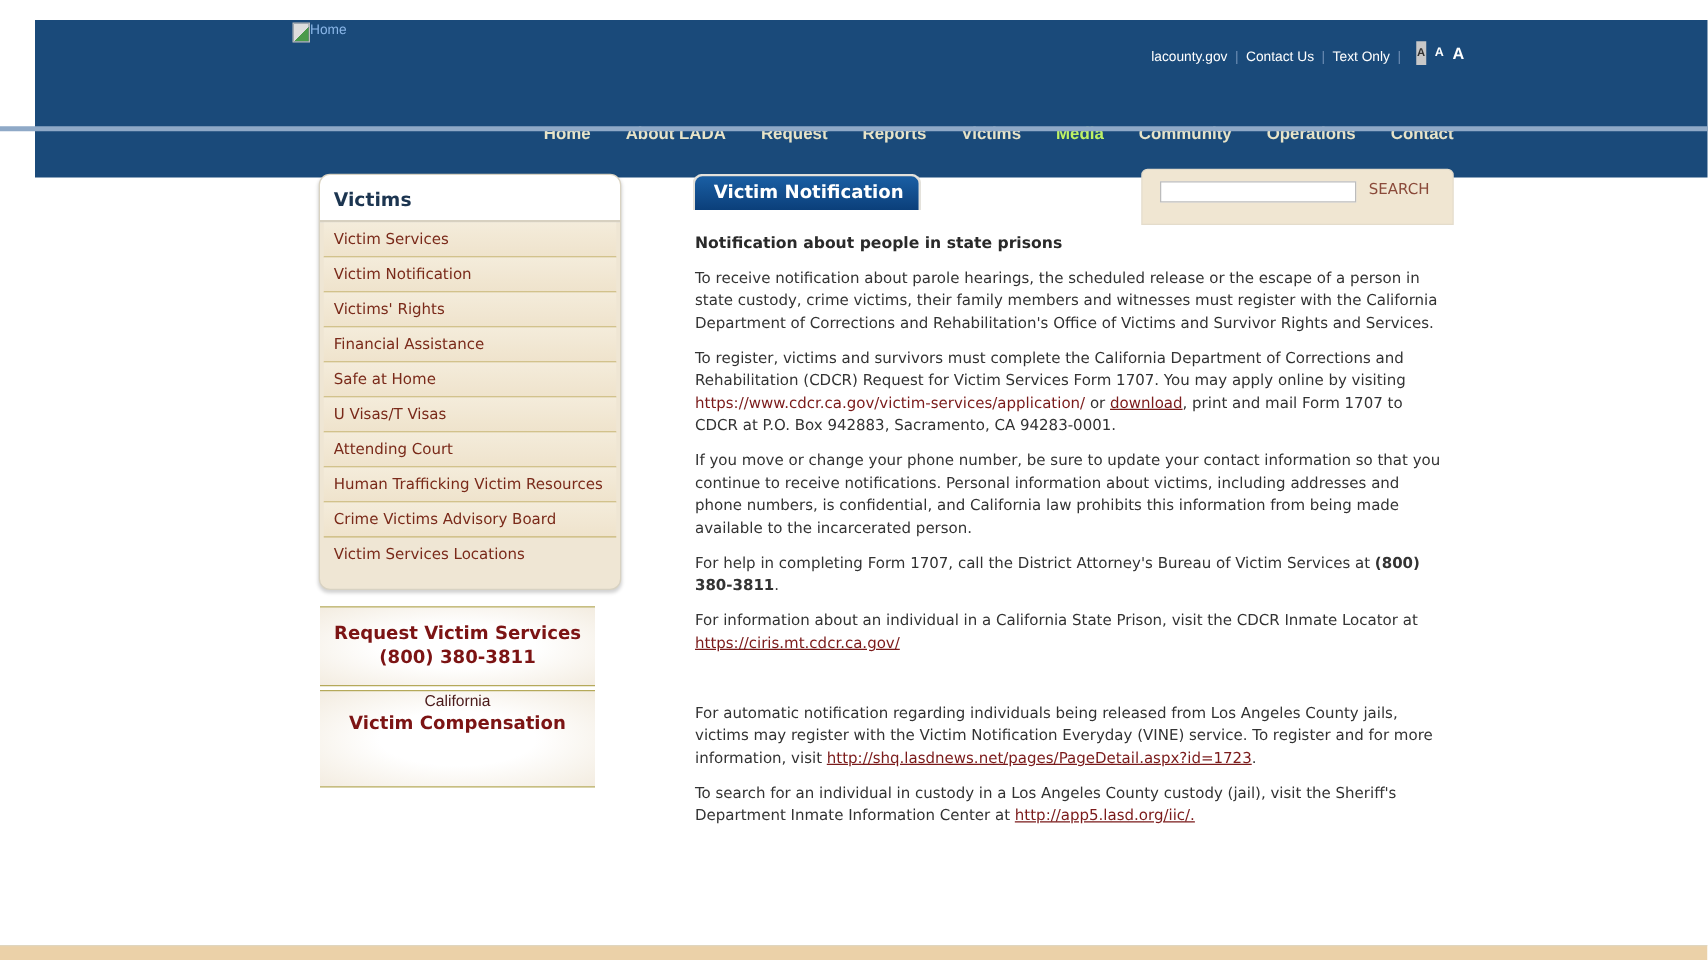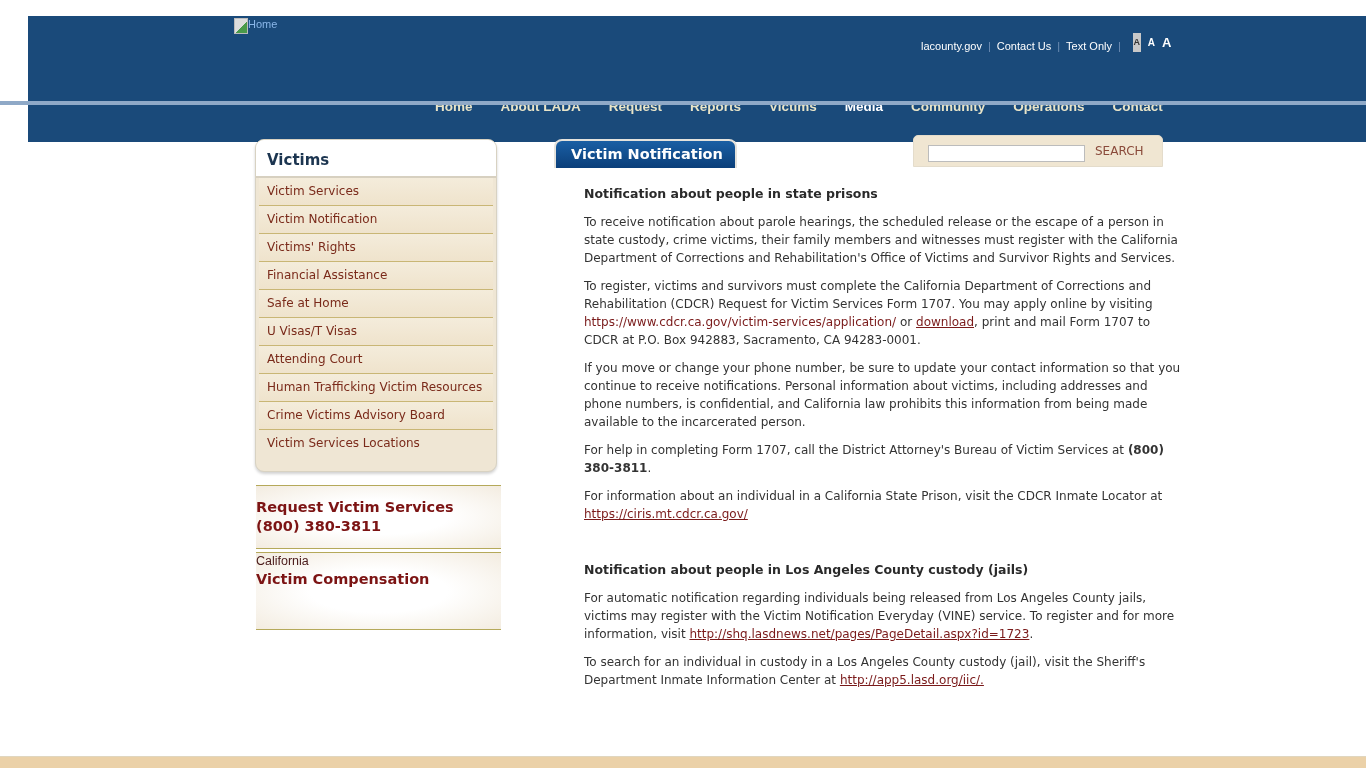--- a/index.html
+++ b/index.html
@@ -39,21 +39,21 @@
   .fs.large { font-size: 13px; }
 
   .mainnav {
     position: absolute; top: 83px; left: 393px;
     display: flex; font-family: "Liberation Sans", sans-serif;
     font-size: 13.5px; font-weight: bold;
   }
   .mainnav a {
     color: #e8e4c8; text-decoration: none; padding: 0 14px;
   }
-  .mainnav a.active { color: #ffffff; }
+  .mainnav a.active { color: #bef264; }
 
   
   .sidebar-box {
     position: absolute; left: 255px; top: 139px; width: 242px; height: 333px;
     border: 1px solid #d8d2c2; border-radius: 9px;
     background: #efe6d4;
     box-shadow: 0 2px 3px rgba(0,0,0,0.18);
     overflow: hidden;
   }
   .sidebar-title {
@@ -65,54 +65,54 @@
   .sidebar-list li {
     height: 28px; border-bottom: 1px solid #c9b675;
     background: linear-gradient(#f4ecdb, #efe3cc);
   }
   .sidebar-list li:last-child { border-bottom: none; background: transparent; }
   .sidebar-list a {
     display: block; padding: 6px 0 0 8px; font-size: 12px; color: #7a2a1a; text-decoration: none;
   }
 
   .promo {
-    position: absolute; left: 256px; width: 245px;
+    position: absolute; left: 256px; width: 220px;
     border-top: 1px solid #b5a95a; border-bottom: 1px solid #b5a95a;
     background: radial-gradient(ellipse at center, #ffffff 40%, #f3ece0 100%);
-    color: #7c1414;
+    text-align: center; color: #7c1414;
   }
   .promo1 { top: 485px; height: 64px; padding-top: 12px; font-weight: bold; font-size: 14.5px; line-height: 19px; }
   .promo2 { top: 552px; height: 78px; }
   .promo2 .small { font-size: 12.5px; color: #4a1a1a; font-weight: normal; display: block; line-height: 17px; font-family: "Liberation Sans", sans-serif; }
   .promo2 .big { font-size: 14.5px; font-weight: bold; line-height: 19px; display: block; }
 
   
   .page-tab {
     position: absolute; left: 554px; top: 139px; width: 183px; height: 29px;
     background: linear-gradient(#1a5fa4, #0b3f7a);
     border-radius: 8px 8px 0 0;
     border: 2px solid #e4e2dc; border-bottom: none;
     color: #ffffff; font-weight: bold; font-size: 14.5px;
     padding: 5px 0 0 15px;
   }
   .search-box {
-    position: absolute; left: 913px; top: 135px; width: 250px; height: 32px;
+    position: absolute; left: 913px; top: 135px; width: 250px; height: 45px;
     background: #f0e6d2; border: 1px solid #e4dccb; border-radius: 5px 5px 0 0;
   }
   .search-input {
     position: absolute; left: 14px; top: 9px; width: 157px; height: 17px;
     border: 1px solid #bcbcbc; background: #fff; font-size: 11px;
   }
   .search-btn {
     position: absolute; left: 181px; top: 8px; font-size: 12px; color: #8a4a3a;
     background: none; border: none; font-family: "DejaVu Sans", sans-serif; cursor: pointer;
   }
 
   .content {
-    position: absolute; left: 584px; top: 185px; width: 604px;
+    position: absolute; left: 556px; top: 185px; width: 604px;
     font-size: 12px; line-height: 18px; color: #333;
   }
   .content h2 { font-size: 12.5px; font-weight: bold; color: #2a2a2a; margin: 0 0 10px 0; }
   .content p { margin: 0 0 10px 0; }
   .content a { color: #7a1a1a; text-decoration: underline; }
   .content a.plain { text-decoration: none; }
   .content .gap { height: 28px; }
 
   .footer {
     position: absolute; left: 0; top: 756px; width: 1366px; height: 12px;
@@ -218,21 +218,20 @@
   <p>If you move or change your phone number, be sure to update your contact information so that you continue to receive notifications. Personal information about victims, including addresses and phone numbers, is confidential, and California law prohibits this information from being made available to the incarcerated person.</p>
   <p>
     <span>For help in completing Form 1707, call the District Attorney's Bureau of Victim Services at </span><b>(800) 380-3811</b><span>.</span>
   </p>
   <p>
     <span>For information about an individual in a California State Prison, visit the CDCR Inmate Locator at </span><a>https://ciris.mt.cdcr.ca.gov/</a>
   </p>
 
   <div class="gap"></div>
 
-  <h2>Notification about people in Los Angeles County custody (jails)</h2>
   <p>
     <span>For automatic notification regarding individuals being released from Los Angeles County jails, victims may register with the Victim Notification Everyday (VINE) service. To register and for more information, visit </span><a>http://shq.lasdnews.net/pages/PageDetail.aspx?id=1723</a><span>.</span>
   </p>
   <p>
     <span>To search for an individual in custody in a Los Angeles County custody (jail), visit the Sheriff's Department Inmate Information Center at </span><a>http://app5.lasd.org/iic/.</a>
   </p>
 </div>
 
 <div class="footer"></div>
 

